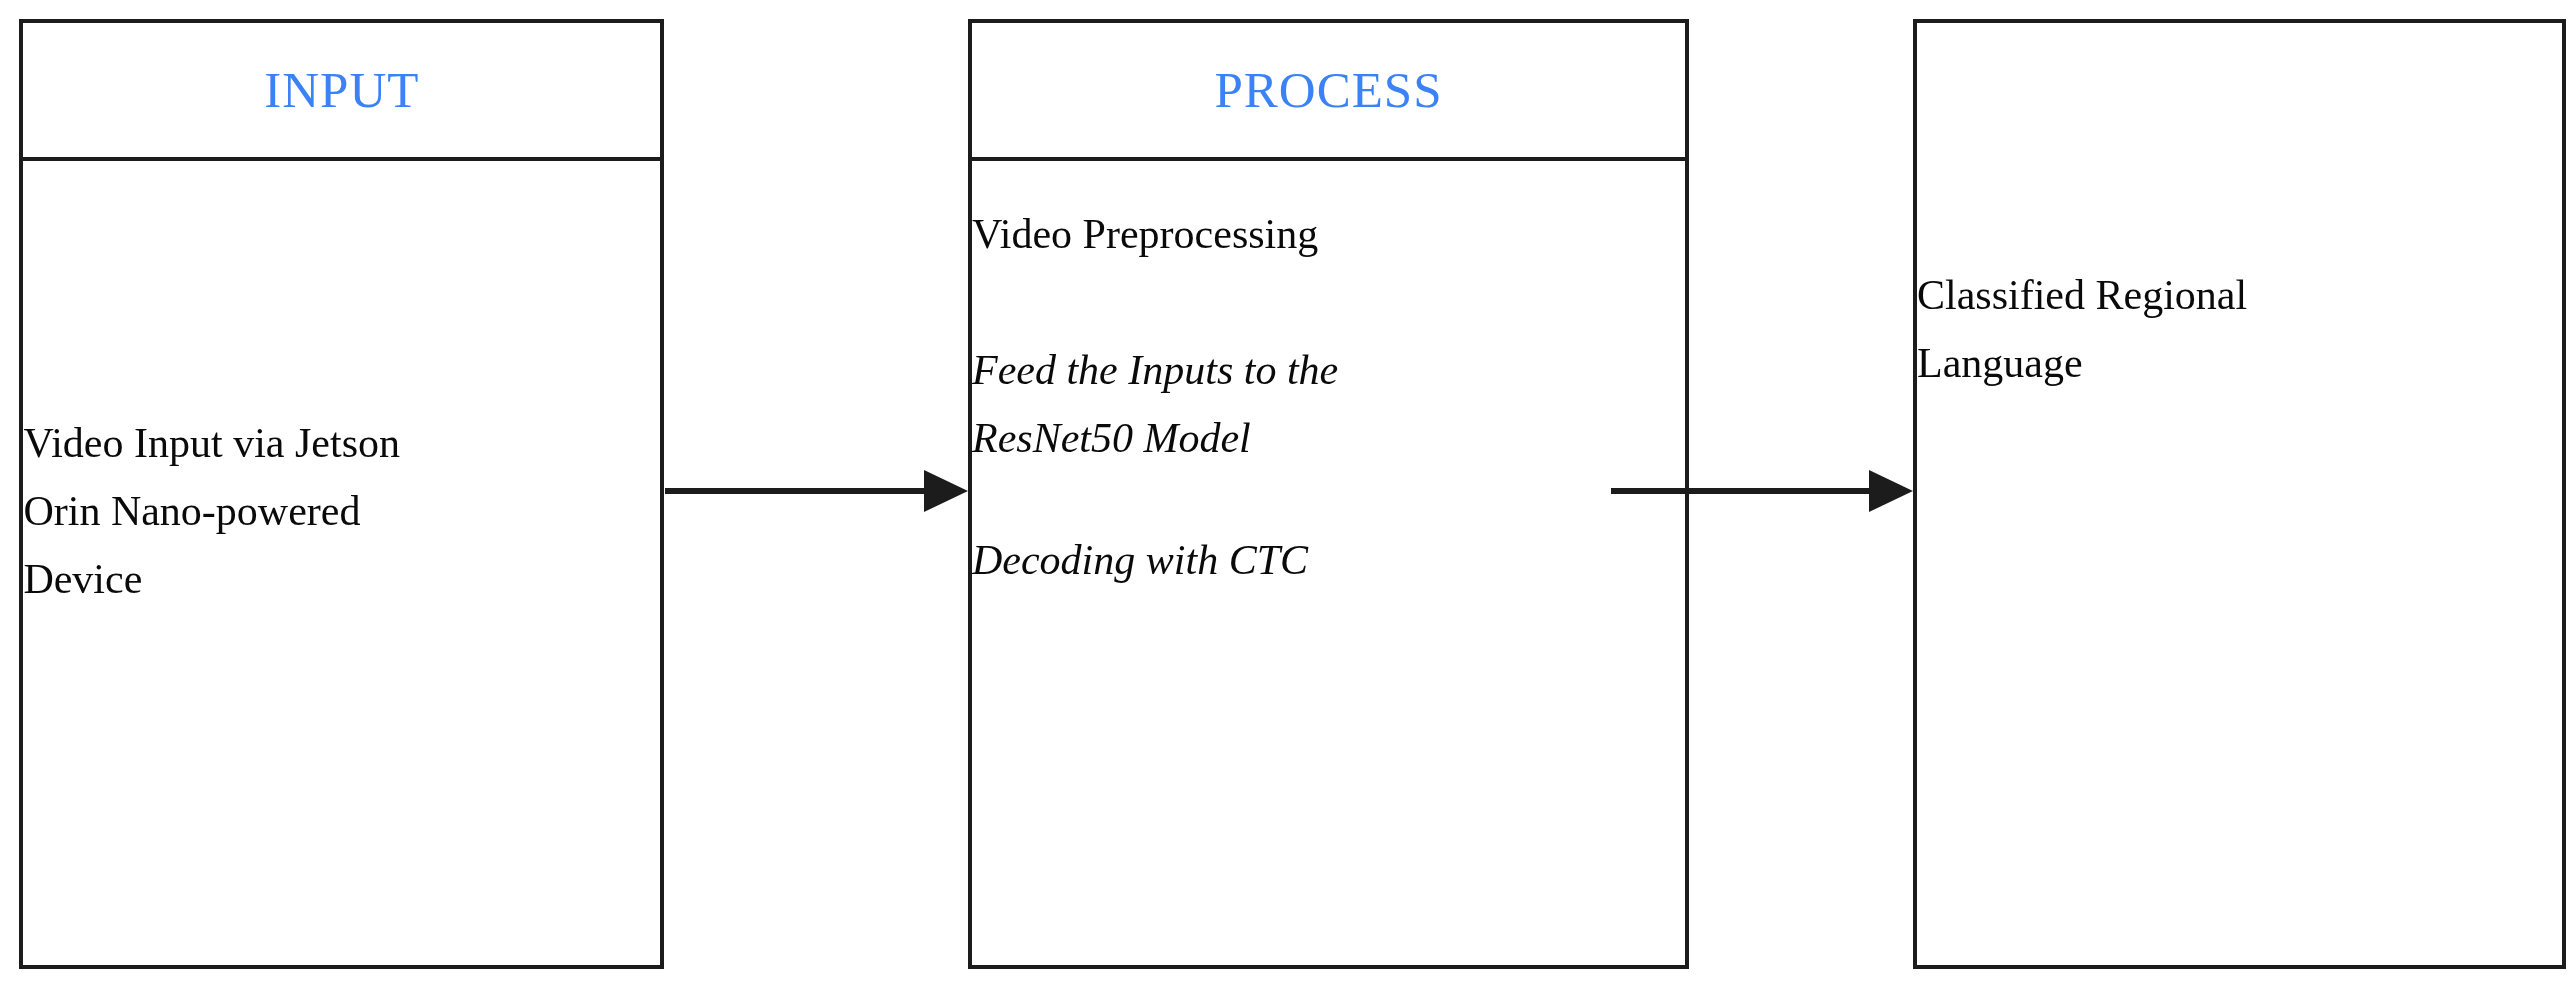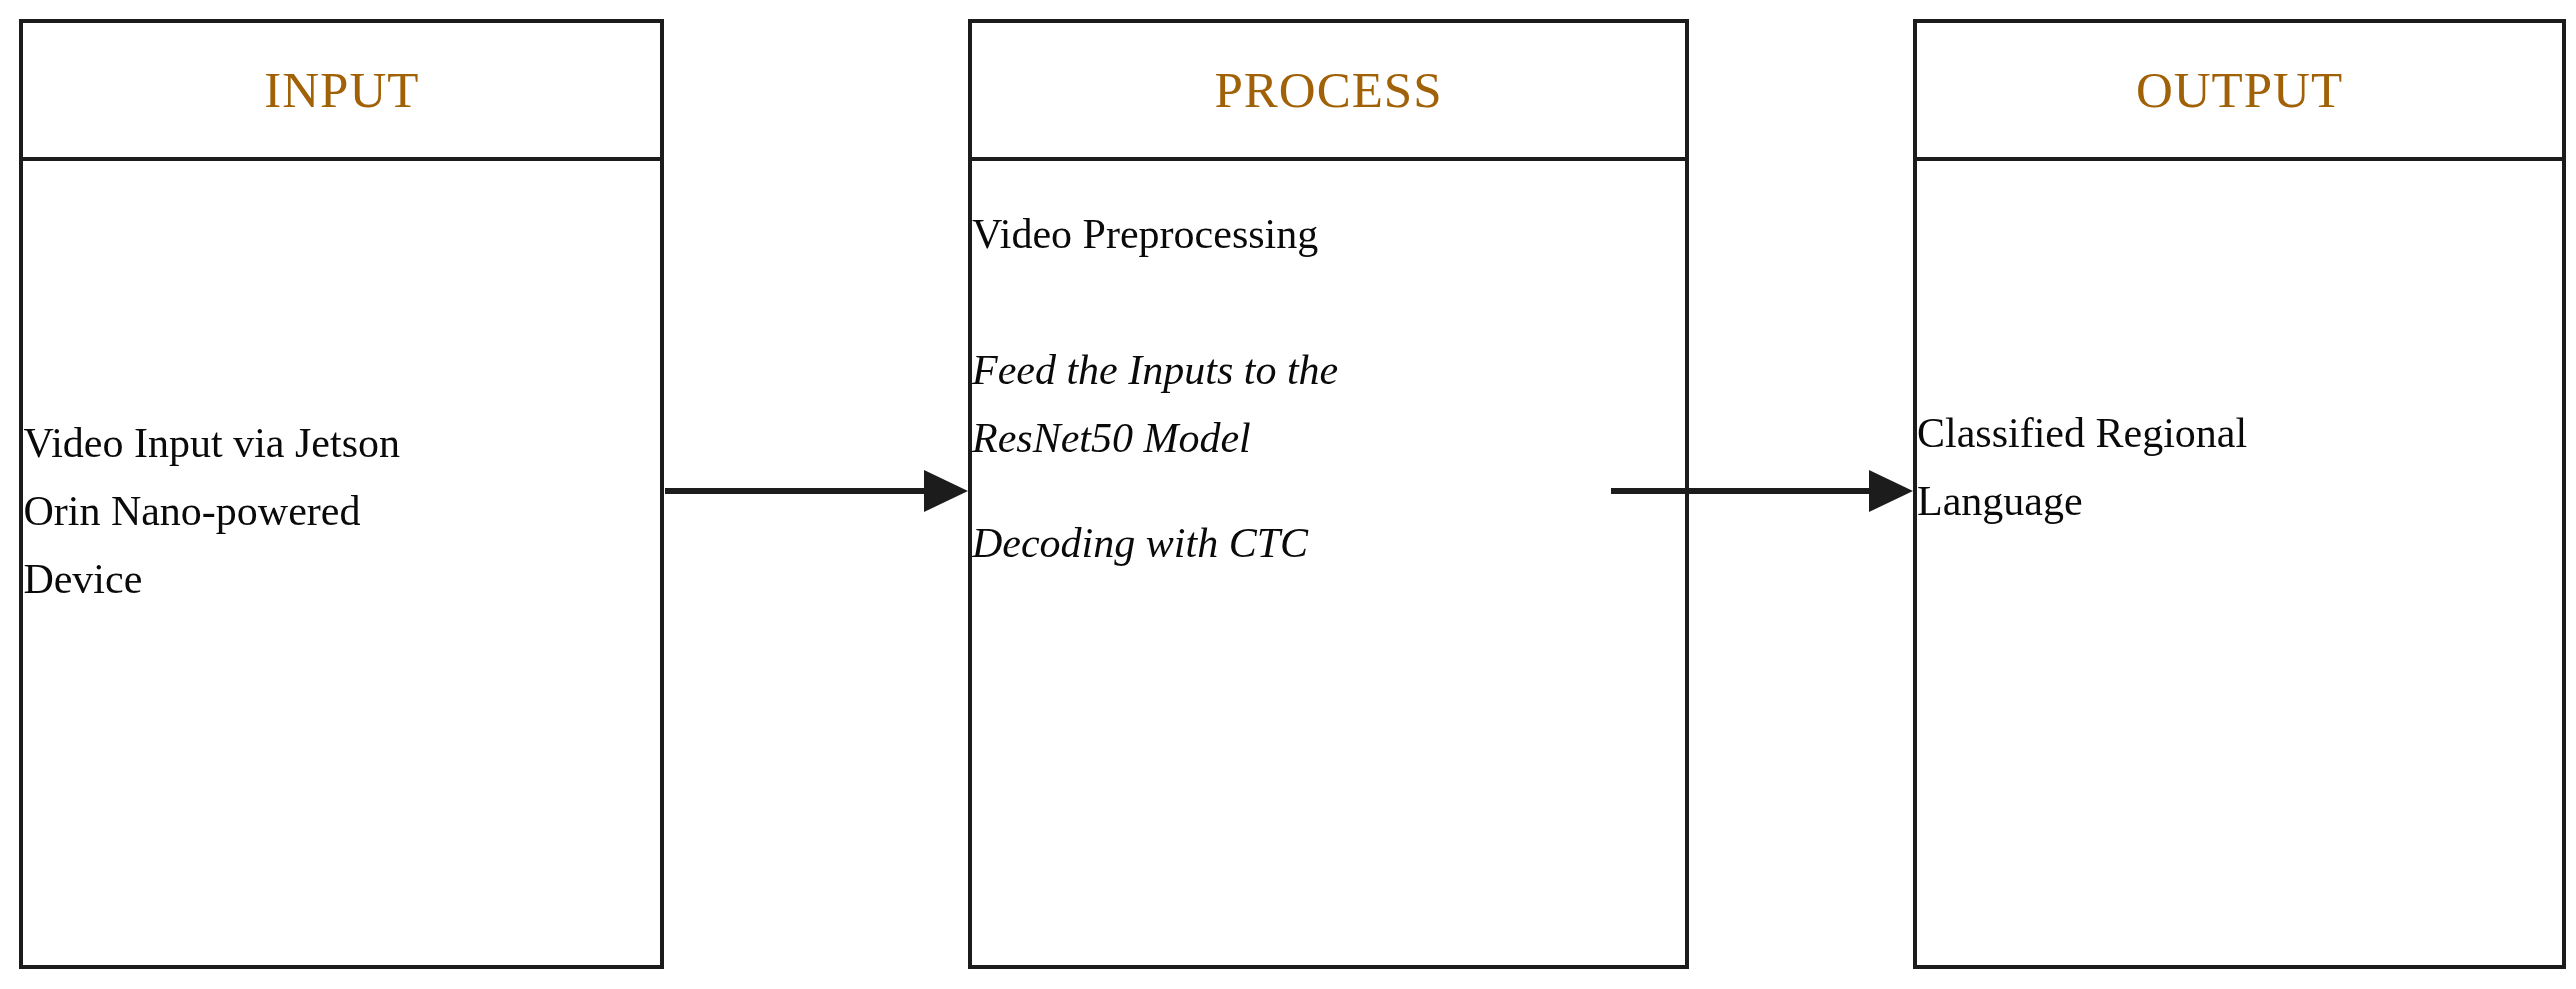--- a/index.html
+++ b/index.html
@@ -30,39 +30,39 @@
 
   .box-header {
     box-sizing: border-box;
     height: 138px;
     border-bottom: 4.9px solid #1c1c1c;
     display: flex;
     align-items: center;
     justify-content: center;
     font-size: 51px;
     letter-spacing: 1px;
-    color: #a16207;
+    color: #3b82f6;
   }
   .box-body {
     box-sizing: border-box;
     text-align: left;
     font-size: 42px;
     line-height: 68px;
   }
   .para {
     margin: 0;
     white-space: pre-line;
   }
   
   .body-input  { padding-top: 248px; }
   .body-output { padding-top: 238px; }
   .body-process { padding-top: 39px; }
   .body-process .para + .para { margin-top: 68px; font-style: italic; }
   .body-process .para.p3      { margin-top: 112px; }
-  .body-process .para.p4      { margin-top: 37px; }
+  .body-process .para.p4      { margin-top: 54px; }
   .body-output .para + .para  { margin-top: 44px; padding-left: 36px; }
 
   
   .arrow {
     position: absolute;
     top: 488px;
     height: 5.8px;
     background: #1c1c1c;
   }
   .arrow::after {
@@ -102,21 +102,20 @@
       <p class="para p1">Video Preprocessing</p>
       <p class="para p2">Feed the Inputs to the
 ResNet50 Model</p>
       <p class="para p4">Decoding with CTC</p>
     </div>
   </section>
 
   <div class="arrow arrow-2"></div>
 
   <section class="flow-box box-output">
-    <header class="box-header">OUTPUT</header>
     <div class="box-body body-output">
       <p class="para p2">Classified Regional
 Language</p>
     </div>
   </section>
 
 </div>
 
 
 </body></html>

